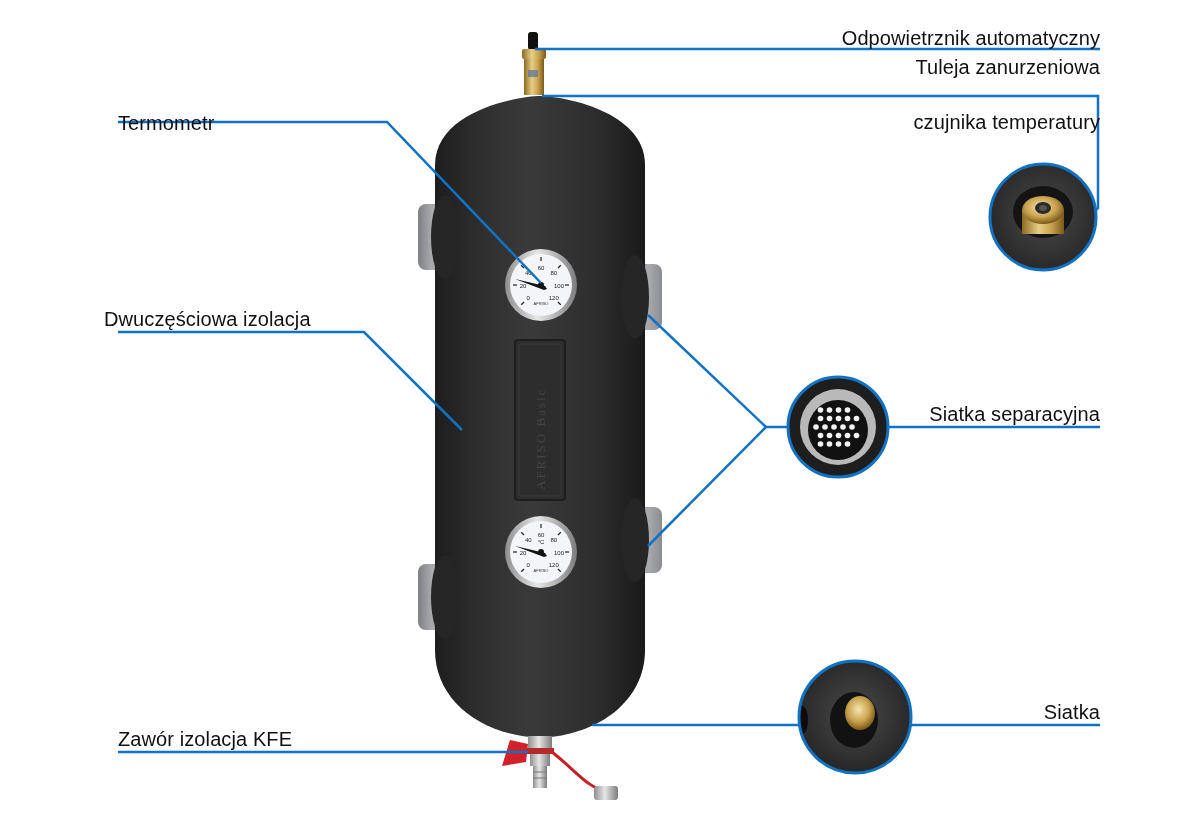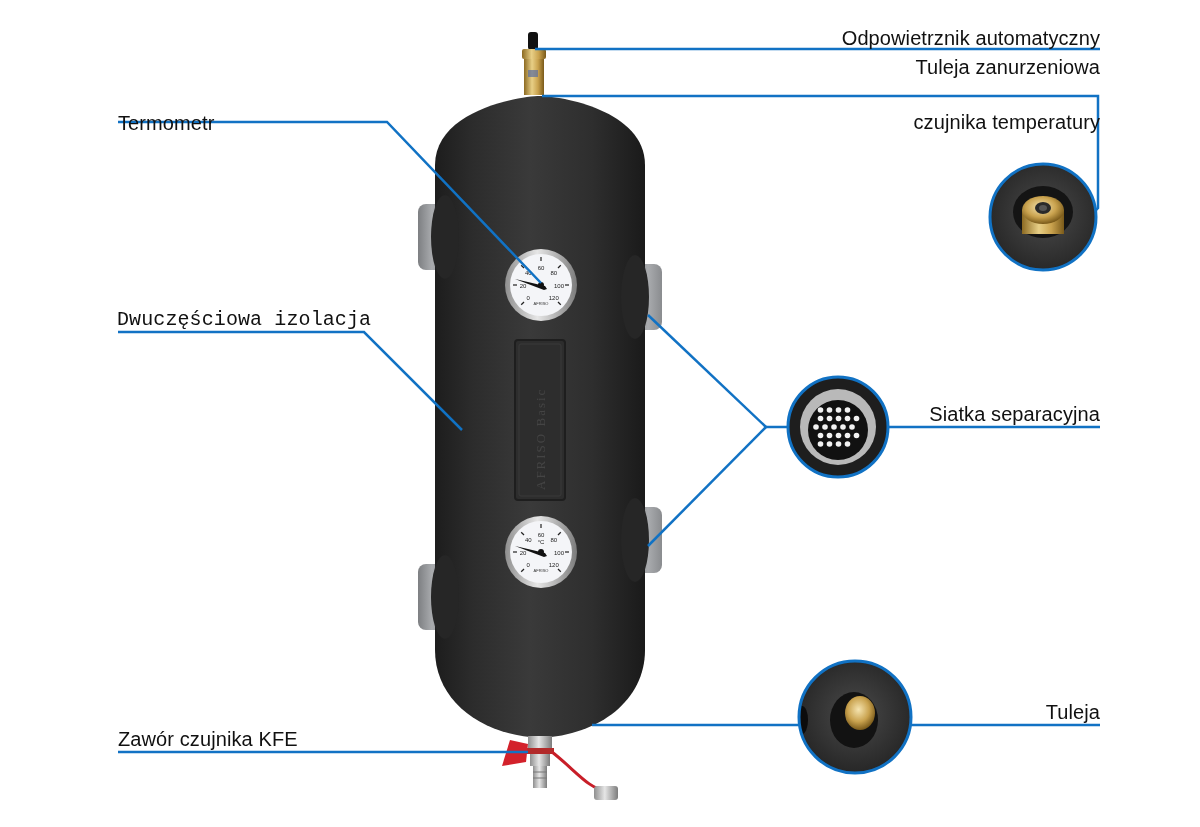--- a/index.html
+++ b/index.html
@@ -211,17 +211,17 @@
     <polyline points="911,725 1100,725"></polyline>
     <polyline points="118,752 528,752"></polyline>
   </g>
 </svg>
 
 
 <div class="label right" style="right:100px; top:29px;">Odpowietrznik automatyczny</div>
 <div class="label right" style="right:100px; top:58px;text-align:right;">Tuleja zanurzeniowa</div>
 <div class="label right" style="right:100px; top:77px;margin-top:36px;">czujnika temperatury</div>
 <div class="label" style="left:118px; top:114px;">Termometr</div>
-<div class="label" style="left:117px; top:310px;font-family:Liberation Mono, monospace;">Dwuczęściowa izolacja</div>
+<div class="label" style="left:104px; top:310px;">Dwuczęściowa izolacja</div>
 <div class="label right" style="right:100px; top:405px;margin-left:32px;">Siatka separacyjna</div>
-<div class="label right" style="right:100px; top:703px;">Tuleja</div>
-<div class="label" style="left:118px; top:730px;">Zawór czujnika KFE</div>
+<div class="label right" style="right:100px; top:703px;">Siatka</div>
+<div class="label" style="left:118px; top:730px;">Zawór izolacja KFE</div>
 </div>
 
 </body></html>

